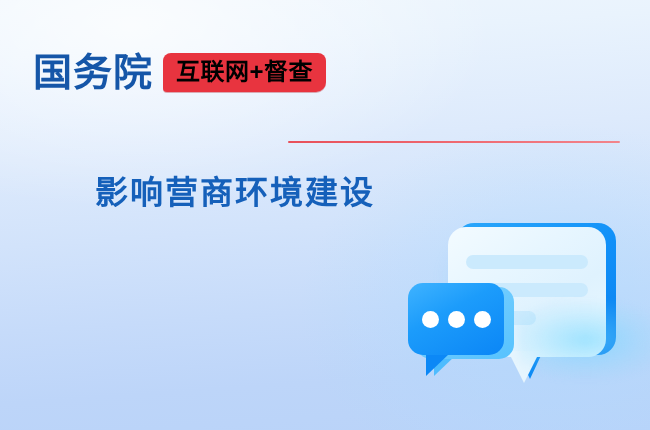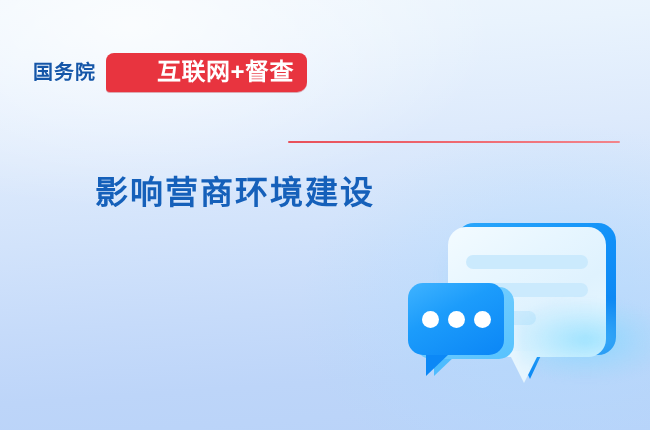--- a/index.html
+++ b/index.html
@@ -51,21 +51,21 @@
   .header-inner {
     position: absolute;
     left: 33px;
     top: 0;
     display: flex;
     align-items: center;
     height: 48px;
   }
 
   .gov-label {
-    font-size: 20px;
+    font-size: 39px;
     font-weight: 700;
     letter-spacing: 1px;
     color: #1556a8;
     line-height: 1;
     white-space: nowrap;
     font-family: "Liberation Sans", "DejaVu Sans", sans-serif;
   }
 
   .badge {
     margin-left: 10px;
@@ -73,26 +73,25 @@
     border-radius: 8px 8px 10px 4px;
     padding: 7px 13px 8px 13px;
     display: flex;
     align-items: center;
     box-shadow: 0 1px 0 rgba(180,30,40,0.35);
   }
 
   .badge-text {
     font-size: 24px;
     font-weight: 700;
-    color: #ffffff;
+    color: #000000;
     letter-spacing: 0.5px;
     line-height: 1;
     white-space: nowrap;
     font-family: "Liberation Sans", "DejaVu Sans", sans-serif;
-    margin-left: 38px;
   }
 
   .header-rule {
     position: absolute;
     left: 288px;
     top: 93px;
     width: 332px;
     height: 2px;
     background: linear-gradient(90deg, #e8505a 0%, #ef6b73 55%, #f2858c 100%);
     border-radius: 1px;

